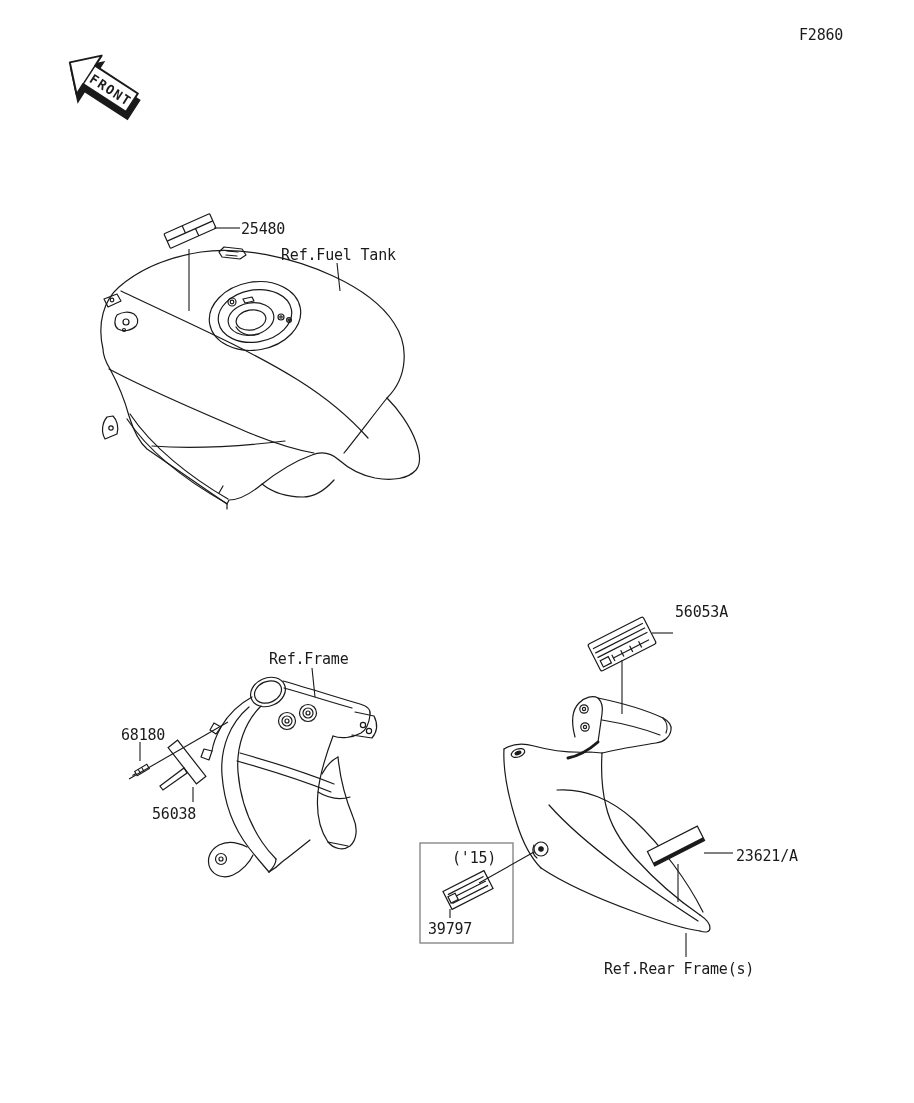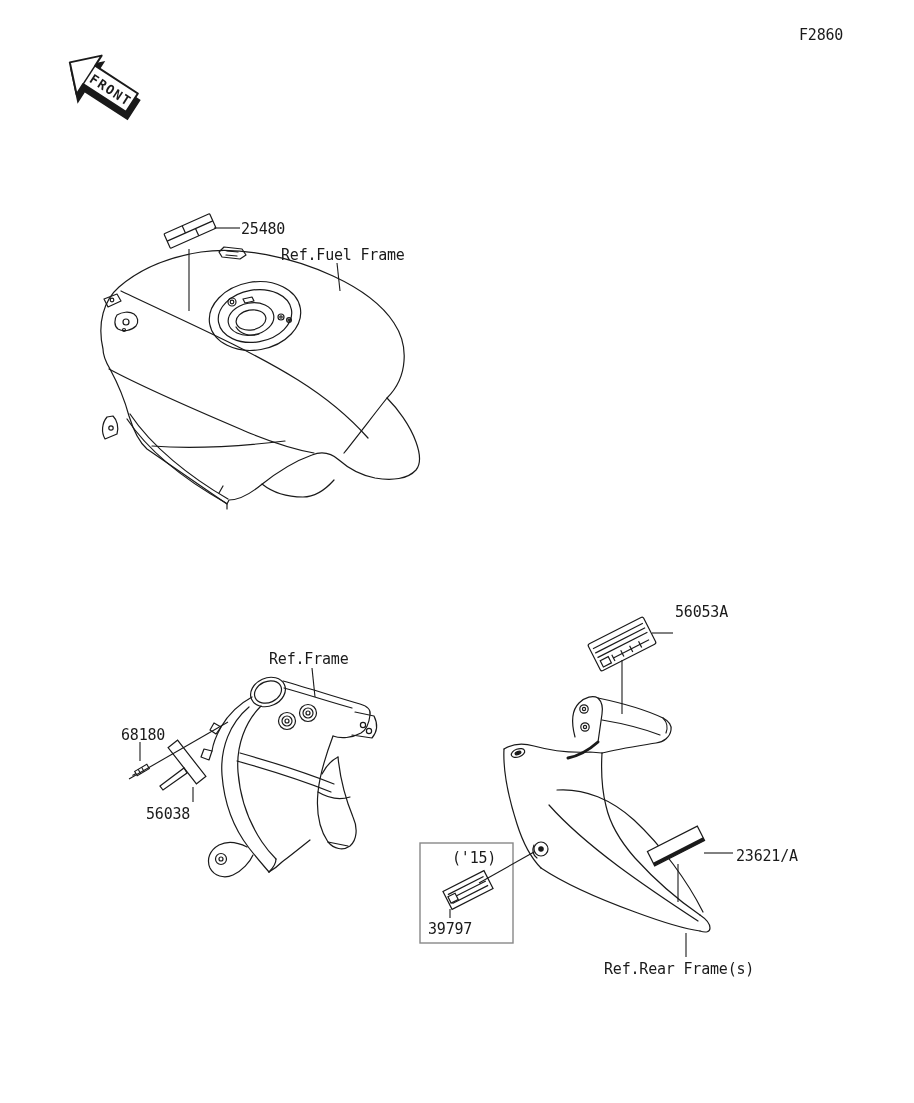--- a/index.html
+++ b/index.html
@@ -225,25 +225,25 @@
       <path d="M678,864 L678,902"></path>
       <path d="M450,909 L450,918"></path>
       <path d="M479,883 L534,852"></path>
       <path d="M686,933 L686,957"></path>
     </g>
   </svg>
 
   <div class="lbl" style="left:799px;top:27px">F2860</div>
 
   <div class="lbl" style="left:241px;top:221px">25480</div>
-  <div class="lbl" style="left:281px;top:247px">Ref.Fuel Frame</div>
+  <div class="lbl" style="left:281px;top:247px">Ref.Fuel Tank</div>
 
   <div class="lbl" style="left:269px;top:651px">Ref.Frame</div>
   <div class="lbl" style="left:121px;top:727px">68180</div>
-  <div class="lbl" style="left:146px;top:806px">56038</div>
+  <div class="lbl" style="left:152px;top:806px">56038</div>
 
   <div class="lbl" style="left:675px;top:604px">56053A</div>
   <div class="lbl" style="left:736px;top:848px">23621/A</div>
   <div class="lbl" style="left:452px;top:850px">('15)</div>
   <div class="lbl" style="left:428px;top:921px">39797</div>
   <div class="lbl" style="left:604px;top:961px">Ref.Rear Frame(s)</div>
 
 </div>
 
 </body></html>

